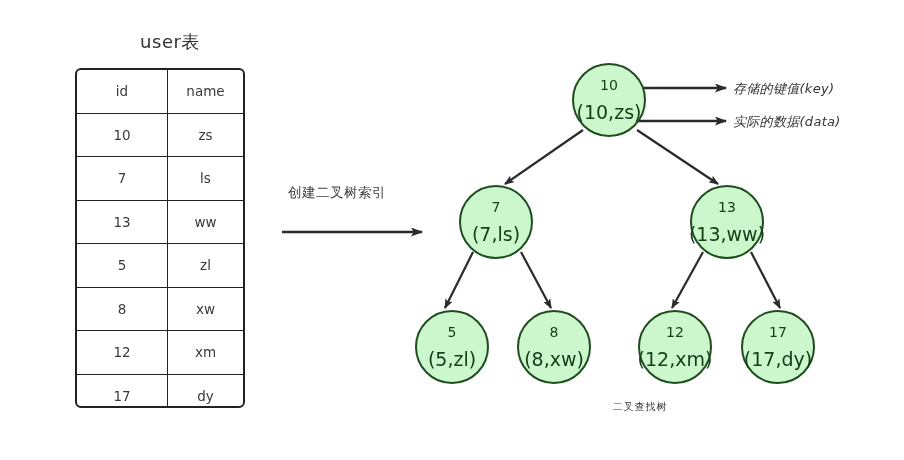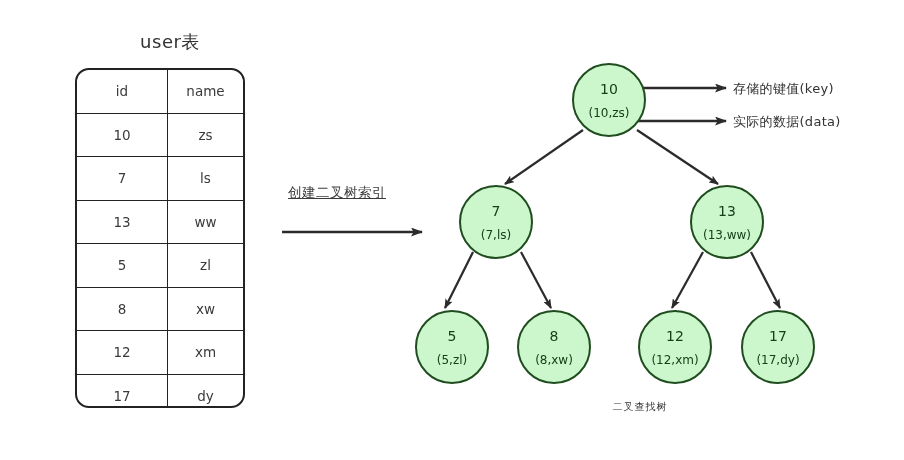--- a/index.html
+++ b/index.html
@@ -34,21 +34,21 @@
     color: #333333;
     letter-spacing: 0.5px;
   }
   .user-table {
     position: absolute;
     left: 75px;
     top: 68px;
     width: 170px;
     height: 340px;
     border: 2px solid #222222;
-    border-radius: 14px;
+    border-radius: 6px;
     box-sizing: border-box;
     overflow: hidden;
     background: #ffffff;
   }
   .user-table table {
     border-collapse: collapse;
     width: 100%;
     height: 100%;
     table-layout: fixed;
   }
@@ -69,21 +69,20 @@
 
   
   .arrow-label {
     position: absolute;
     left: 288px;
     top: 184px;
     font-size: 13.5px;
     color: #3a3a3a;
     white-space: nowrap;
     letter-spacing: 0.5px;
-    text-decoration: underline;
   }
 
   
   .node {
     position: absolute;
     border-radius: 50%;
     background: #ccf7cc;
     border: 2px solid #1f4d1f;
     box-sizing: border-box;
     display: flex;
@@ -92,39 +91,40 @@
     justify-content: center;
     color: #14401a;
     z-index: 3;
   }
   .node .key {
     font-size: 14px;
     line-height: 1;
     margin-bottom: 11px;
   }
   .node .data {
-    font-size: 12px;
+    font-size: 19px;
     line-height: 1;
   }
 
   .node-root  { left: 572px; top: 63px;  width: 74px; height: 74px; }
   .node-l1    { left: 459px; top: 185px; width: 74px; height: 74px; }
   .node-r1    { left: 690px; top: 185px; width: 74px; height: 74px; }
   .node-l2a   { left: 415px; top: 310px; width: 74px; height: 74px; }
   .node-l2b   { left: 517px; top: 310px; width: 74px; height: 74px; }
   .node-r2a   { left: 638px; top: 310px; width: 74px; height: 74px; }
   .node-r2b   { left: 741px; top: 310px; width: 74px; height: 74px; }
 
   
   .annot {
     position: absolute;
     font-size: 13px;
     color: #333333;
     white-space: nowrap;
     letter-spacing: 0.3px;
+    font-style: italic;
   }
   .annot-key  { left: 733px; top: 80px; }
   .annot-data { left: 733px; top: 113px; }
 
   
   .caption {
     position: absolute;
     left: 540px;
     top: 400px;
     width: 200px;

